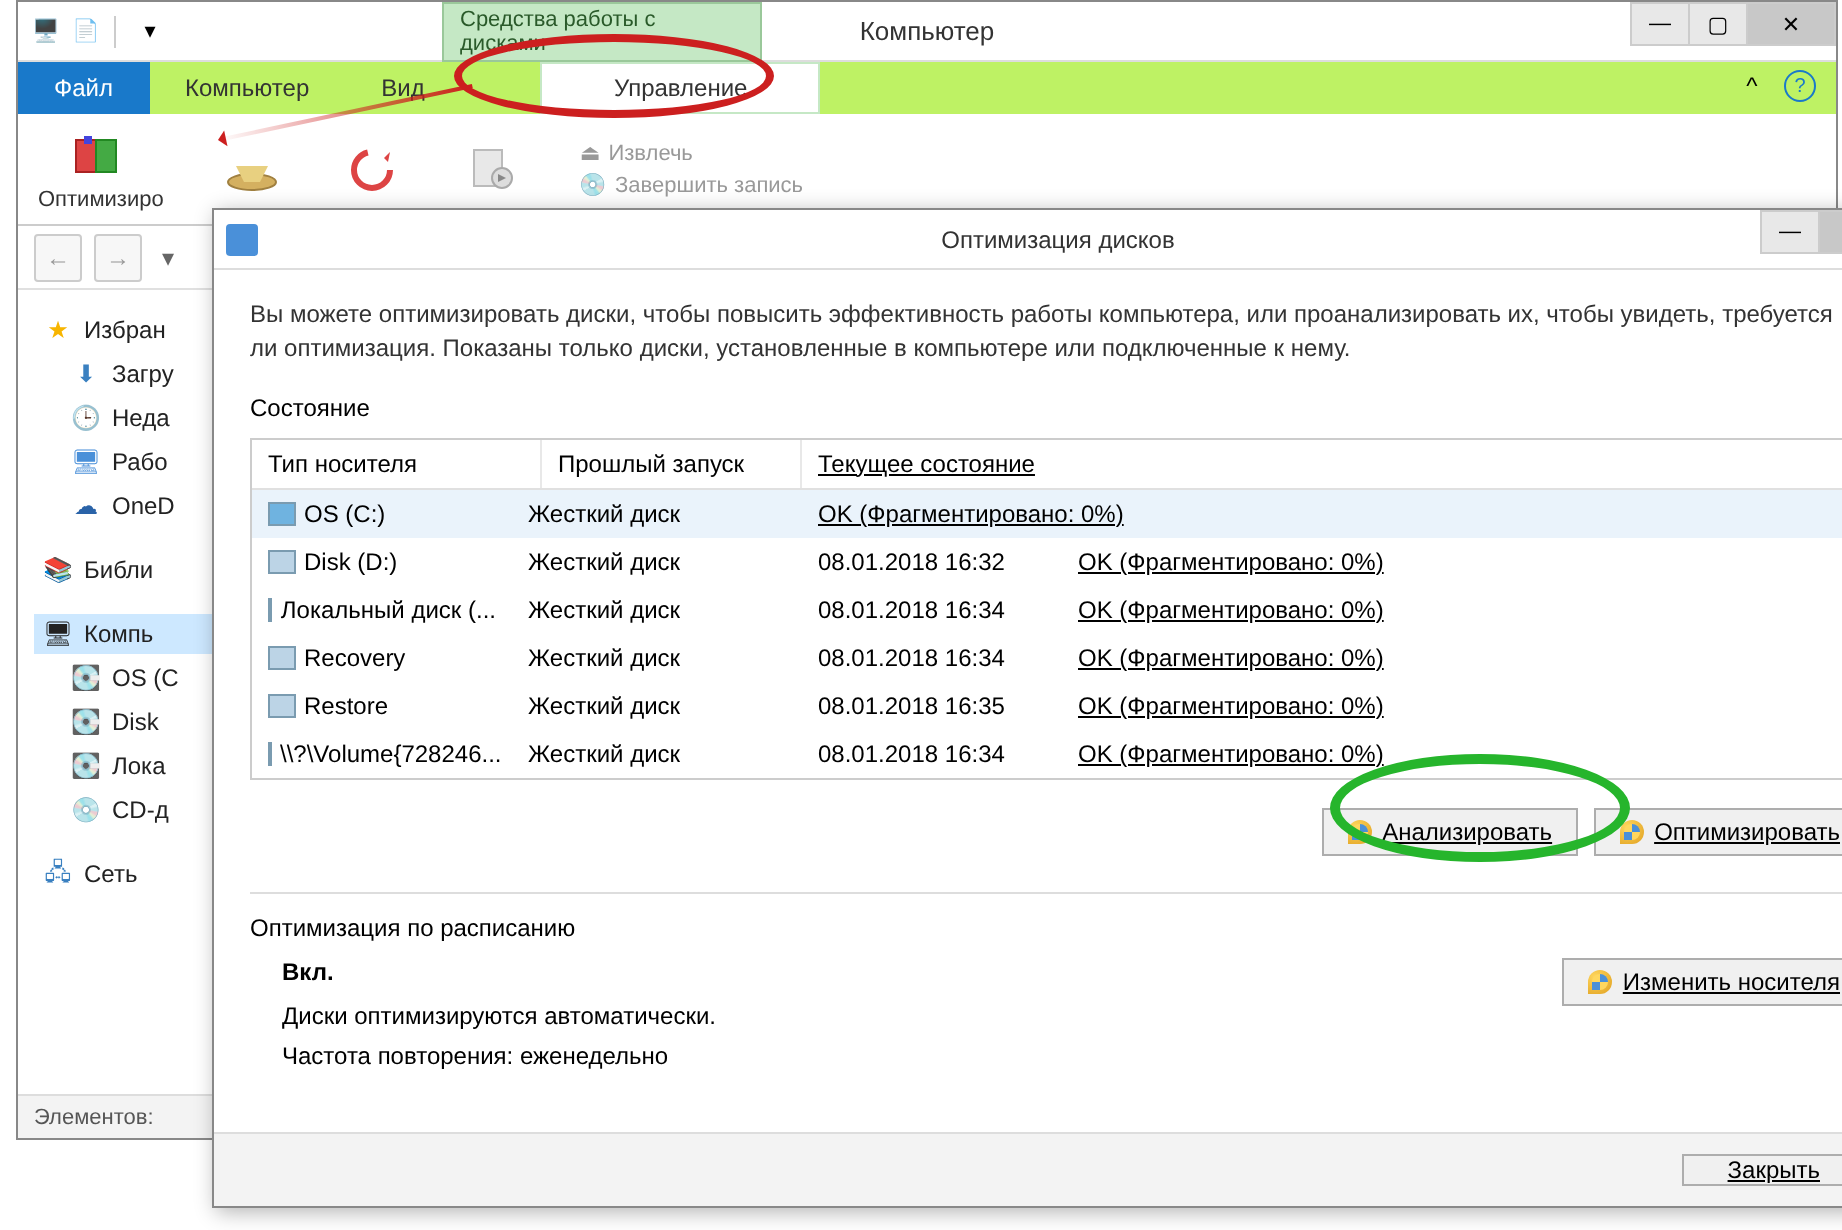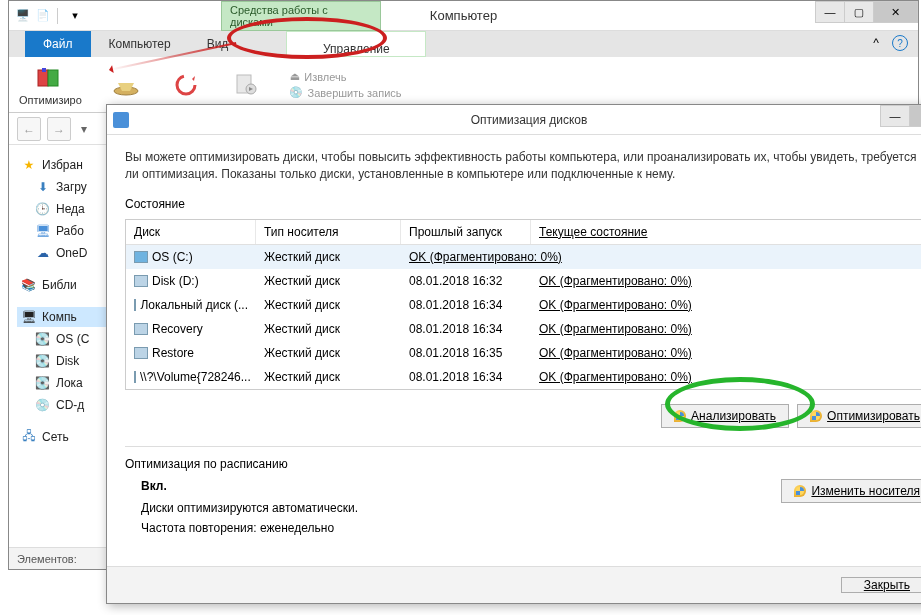--- a/index.html
+++ b/index.html
@@ -13,24 +13,24 @@
 .qat { display: flex; align-items: center; gap: 4px; padding: 0 6px; }
 .qat-icon { width: 16px; height: 16px; display: flex; align-items: center; justify-content: center; font-size: 11px; }
 .qat-sep { width: 6px; height: 16px; border-left: 1px solid #ccc; margin-left: 2px; }
 .tab-contextual { position: absolute; left: 212px; top: 0; height: 30px; background: #c5e8c5; border: 1px solid #9ac89a; padding: 0 8px; display: flex; align-items: center; font-size: 11px; color: #2a5a2a; width: 160px; justify-content: center; }
 .title-text { position: absolute; left: 50%; transform: translateX(-50%); font-size: 13px; color: #333; }
 .win-controls { position: absolute; right: 0; top: 0; display: flex; }
 .win-btn { width: 30px; height: 22px; display: flex; align-items: center; justify-content: center; font-size: 11px; background: #e8e8e8; border: 1px solid #ccc; margin-left: -1px; }
 .win-btn:last-child { width: 45px; background: #c8c8c8; }
 
 
-.ribbon-tabs { height: 26px; display: flex; align-items: stretch; background: #e5e5e5; position: relative; padding-left: 16px; }
+.ribbon-tabs { height: 26px; display: flex; align-items: stretch; background: #bef264; position: relative; }
 .ribbon-tab { padding: 0 18px; display: flex; align-items: center; font-size: 12px; color: #333; position: relative; }
 .ribbon-tab.active { background: #1979ca; color: #fff; }
-.ribbon-tab.contextual { background: #fff; border: 1px solid #c5e8c5; margin-left: 40px; width: 140px; justify-content: center; align-items: flex-end; }
+.ribbon-tab.contextual { background: #fff; border: 1px solid #c5e8c5; margin-left: 40px; width: 140px; justify-content: center; }
 .ribbon-help { position: absolute; right: 10px; top: 4px; display: flex; gap: 8px; }
 .help-btn { width: 16px; height: 16px; display: flex; align-items: center; justify-content: center; }
 
 
 .red-ellipse { position: absolute; left: 218px; top: 16px; width: 160px; height: 42px; border: 4px solid #cc1f1f; border-radius: 50%; pointer-events: none; z-index: 5; }
 
 
 .ribbon-body { height: 56px; background: #fff; border-bottom: 1px solid #ccc; display: flex; align-items: center; padding: 4px 10px; gap: 28px; }
 .ribbon-btn { display: flex; flex-direction: column; align-items: center; gap: 2px; font-size: 11px; color: #333; }
 .ribbon-btn.disabled { color: #999; }
@@ -278,21 +278,20 @@
       <div class="win-btn" style="background:#c8c8c8;width:42px;">✕</div>
     </div>
   </div>
 
   <div class="dlg-body">
     <div class="dlg-desc">Вы можете оптимизировать диски, чтобы повысить эффективность работы  компьютера, или проанализировать их, чтобы увидеть, требуется ли оптимизация. Показаны только диски, установленные в компьютере или подключенные к нему.</div>
     <div class="dlg-section-label">Состояние</div>
 
     <div class="disk-table">
       <div class="dt-header">
-        <div class="col-disk">Диск</div>
         <div class="col-media">Тип носителя</div>
         <div class="col-last">Прошлый запуск</div>
         <div class="col-status">Текущее состояние</div>
       </div>
       <div id="table-rows">
           <div class="dt-row selected">
             <div class="col-disk">
               <span class="disk-glyph primary"></span>
               <span>OS (C:)</span>
             </div>

